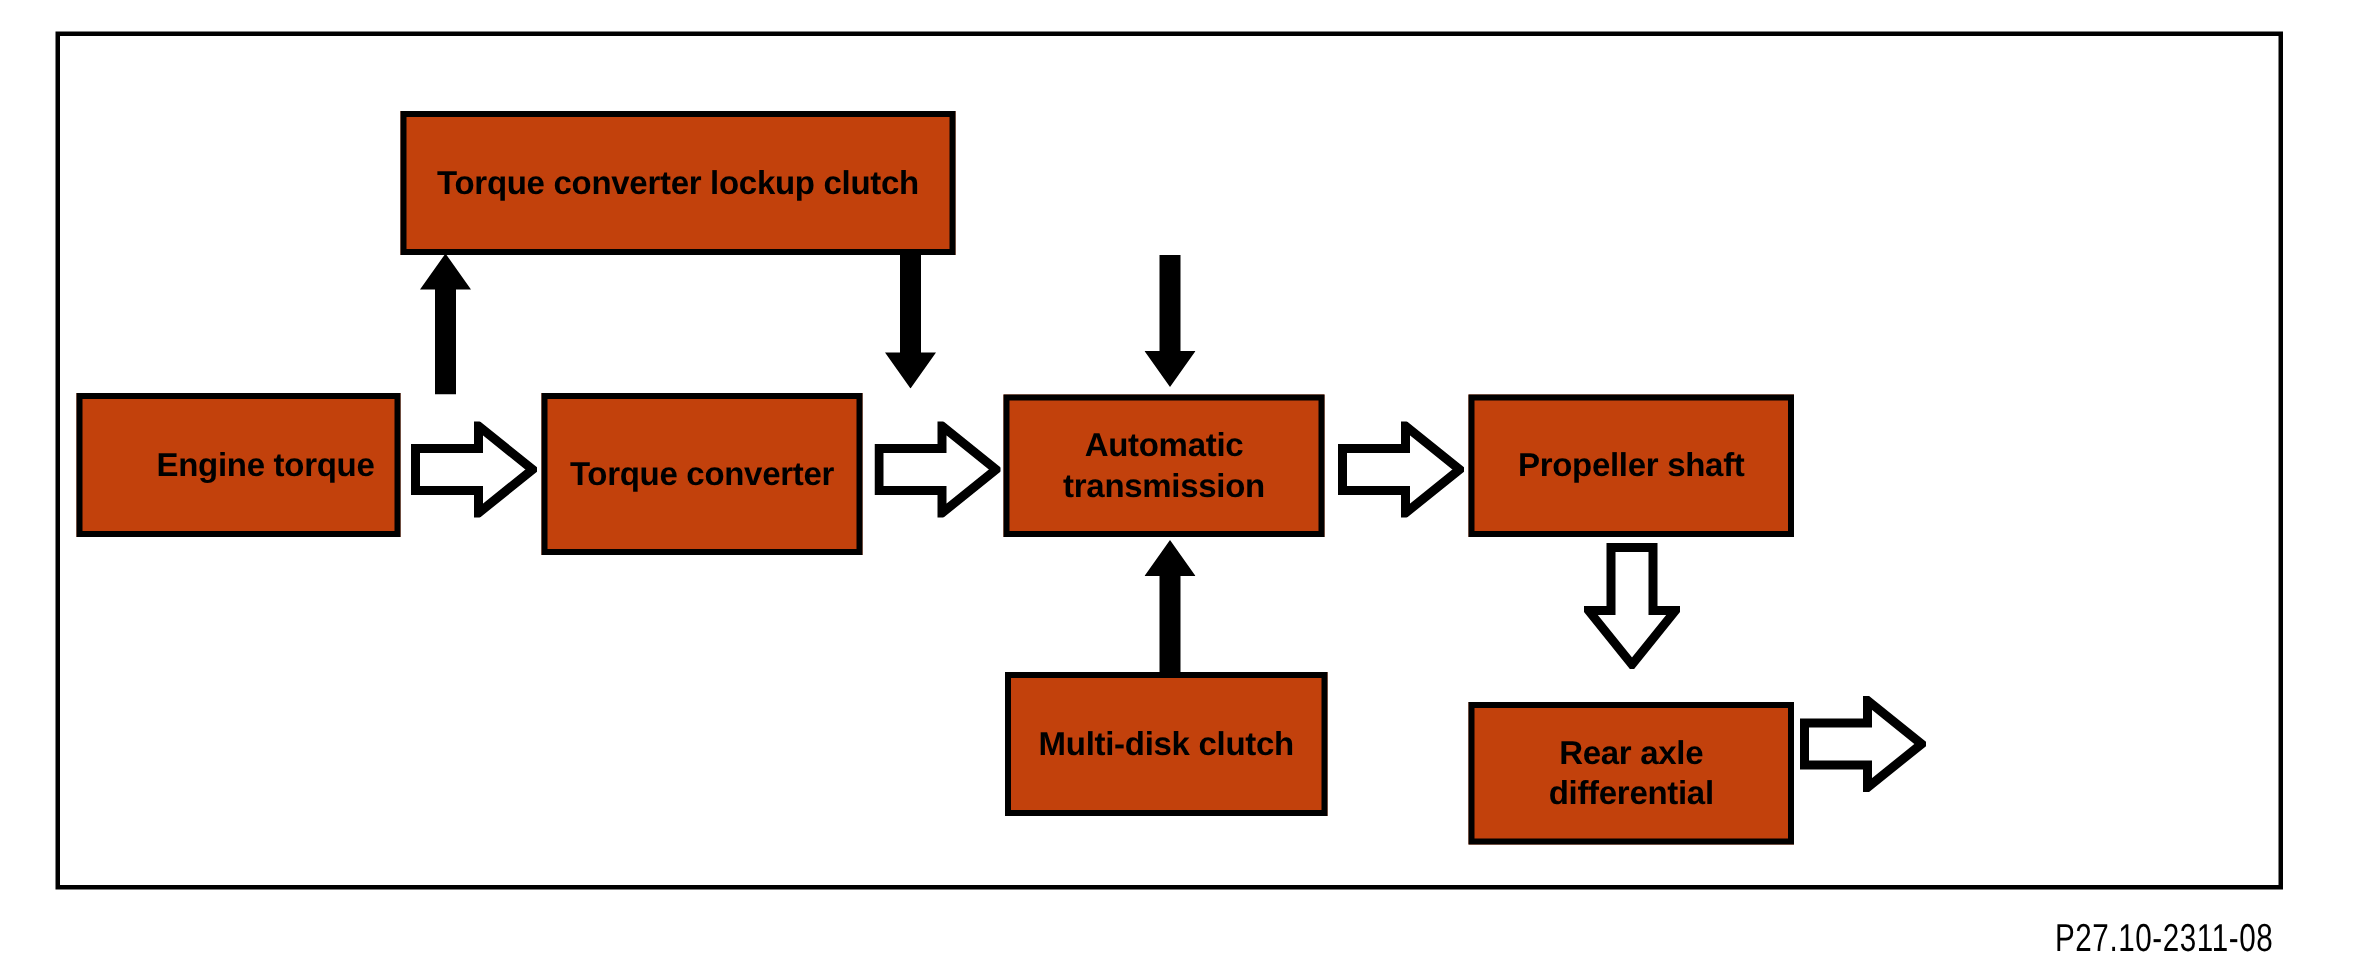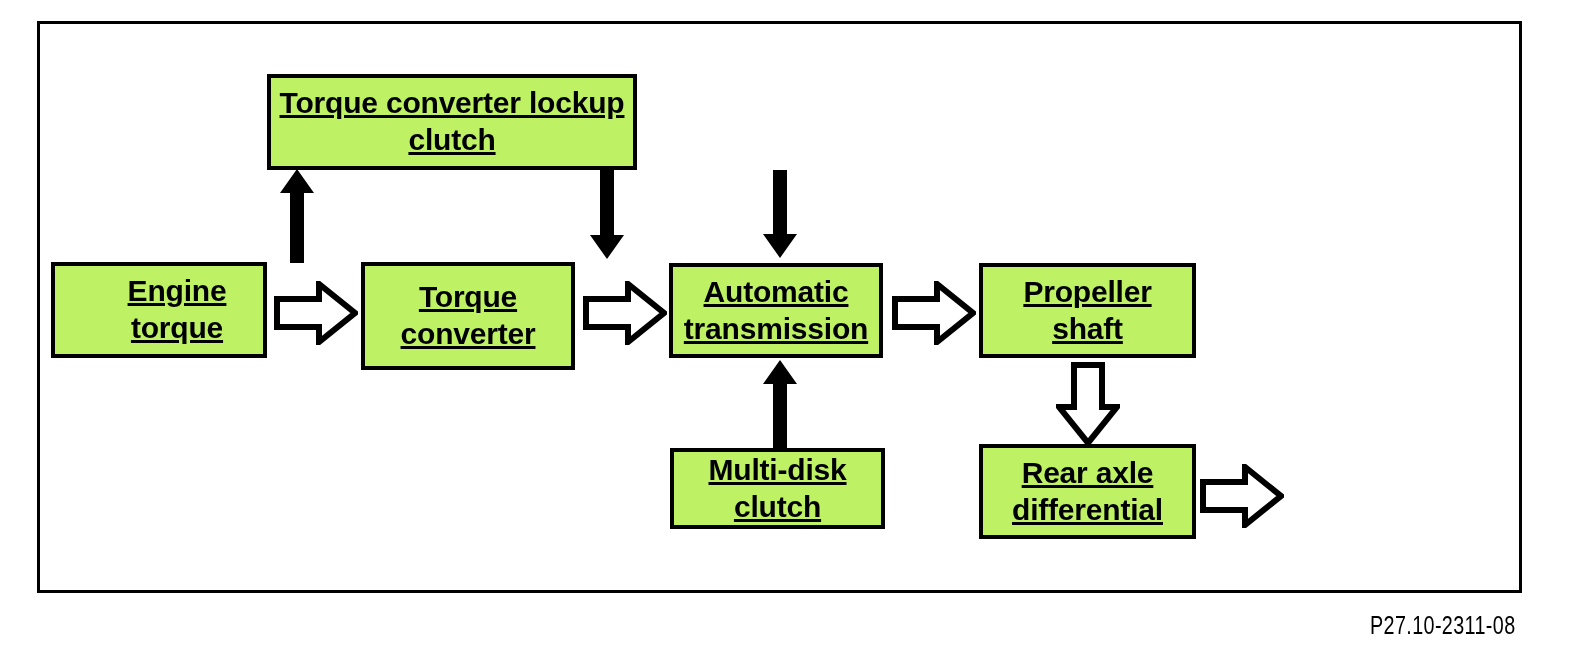--- a/index.html
+++ b/index.html
@@ -22,44 +22,43 @@
     width: 1485px;
     height: 572px;
     border: 3px solid #000;
     box-sizing: border-box;
     background: #ffffff;
   }
   .node {
     position: absolute;
     border: 4px solid #000;
     box-sizing: border-box;
-    background: #bef264;
+    background: #c2410c;
     display: flex;
     align-items: center;
     justify-content: center;
     text-align: center;
     color: #000;
     font-weight: bold;
-    font-size: 30px;
+    font-size: 22px;
     line-height: 1.22;
     letter-spacing: -0.2px;
     padding: 0 5px;
-    text-decoration: underline;
   }
   .node span { display: block; }
 
   
   .n-engine        { left: 51px;   top: 262px; width: 216px; height: 96px; padding-left: 41px; }
   .n-lockup        { left: 267px;  top: 74px;  width: 370px; height: 96px; }
   .n-converter     { left: 361px;  top: 262px; width: 214px; height: 108px; }
   .n-brake         { left: 668px;  top: 75px;  width: 217px; height: 95px; }
   .n-transmission  { left: 669px;  top: 263px; width: 214px; height: 95px; }
-  .n-clutch        { left: 670px;  top: 448px; width: 215px; height: 81px; }
+  .n-clutch        { left: 670px;  top: 448px; width: 215px; height: 96px; }
   .n-propeller     { left: 979px;  top: 263px; width: 217px; height: 95px; }
-  .n-rearaxle      { left: 979px;  top: 444px; width: 217px; height: 95px; }
+  .n-rearaxle      { left: 979px;  top: 468px; width: 217px; height: 95px; }
   .n-output        { left: 1288px; top: 448px; width: 215px; height: 97px; }
 
   .arrow { position: absolute; display: block; }
   .arrow svg { display: block; }
   .solid-poly  { fill: #000; stroke: none; }
   .hollow-poly { fill: #ffffff; stroke: #000; stroke-width: 6; stroke-linejoin: miter; }
 
   .caption {
     position: absolute;
     right: 68px;

